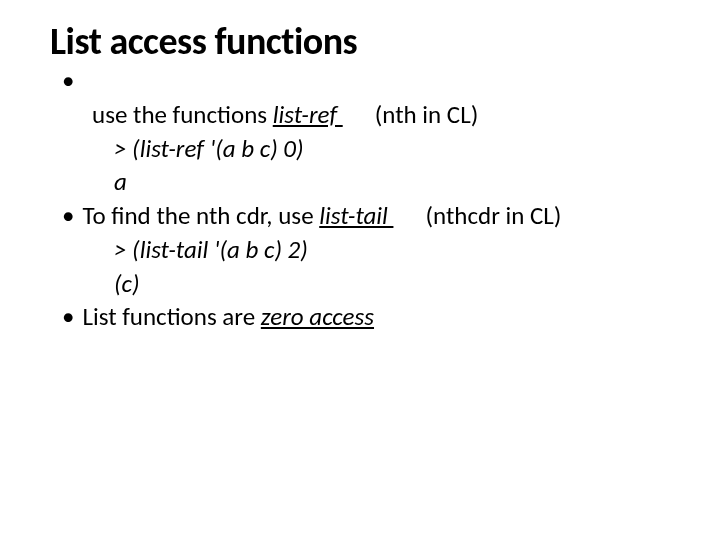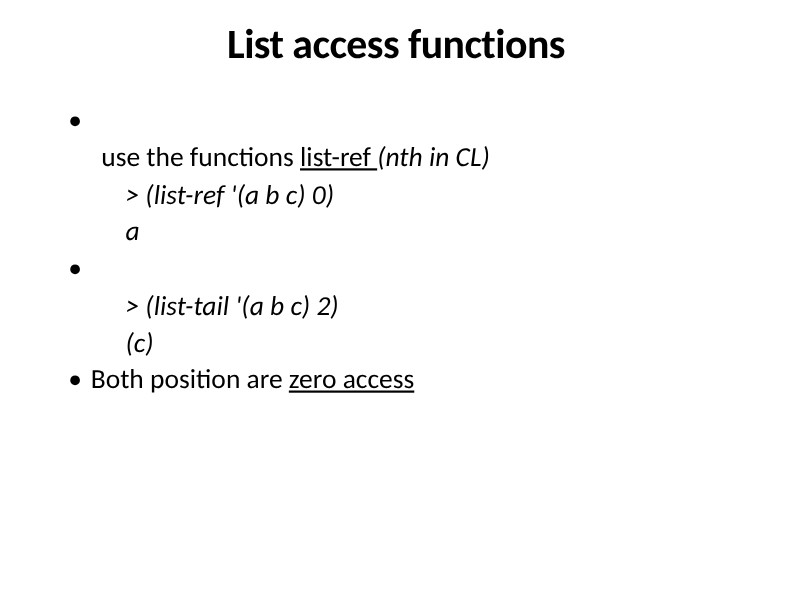--- a/index.html
+++ b/index.html
@@ -12,22 +12,21 @@
       height: 540px;
       background: #ffffff;
       font-family: Calibri, "Segoe UI", Arial, sans-serif;
       color: #000000;
       padding: 18px 50px 50px 50px;
       overflow: hidden;
     }
     .title {
       font-size: 38px;
       font-weight: bold;
-      text-align: center;
-      margin-bottom: 28px;
+      text-align: left;
       letter-spacing: -0.5px;
     }
     .content {
       font-size: 25px;
       line-height: 1.35;
       padding-left: 12px;
     }
     .bullet-line {
       display: flex;
     }
@@ -36,47 +35,51 @@
     }
     .indent1 {
       padding-left: 30px;
     }
     .indent2 {
       padding-left: 52px;
       font-style: italic;
     }
     .underline {
       text-decoration: underline;
+      font-style: italic;
     }
     .italic {
-      font-style: italic;
+      margin-left: 32px;
     }
   </style>
 </head>
 <body>
 
 <div class="title">List access functions</div>
 
 <div class="content">
 
   <div class="bullet-line">
     <span class="bullet">•</span>
   </div>
   <div class="indent1">
     <span>use the functions </span><span class="underline">list-ref </span><span class="italic">(nth in CL)</span>
   </div>
   <div class="indent2">&gt; (list-ref  '(a  b  c) 0)</div>
   <div class="indent2">a</div>
 
   <div class="bullet-line">
     <span class="bullet">•</span>
+    <span>
+      <span>To find the nth cdr,  use </span><span class="underline">list-tail </span><span class="italic">(nthcdr in CL)</span>
+    </span>
   </div>
   <div class="indent2">&gt; (list-tail  '(a  b  c) 2)</div>
   <div class="indent2">(c)</div>
 
   <div class="bullet-line">
     <span class="bullet">•</span>
     <span>
-      <span>Both position are </span><span class="underline">zero access</span>
+      <span>List functions are </span><span class="underline">zero access</span>
     </span>
   </div>
 
 </div>
 
 </body></html>

